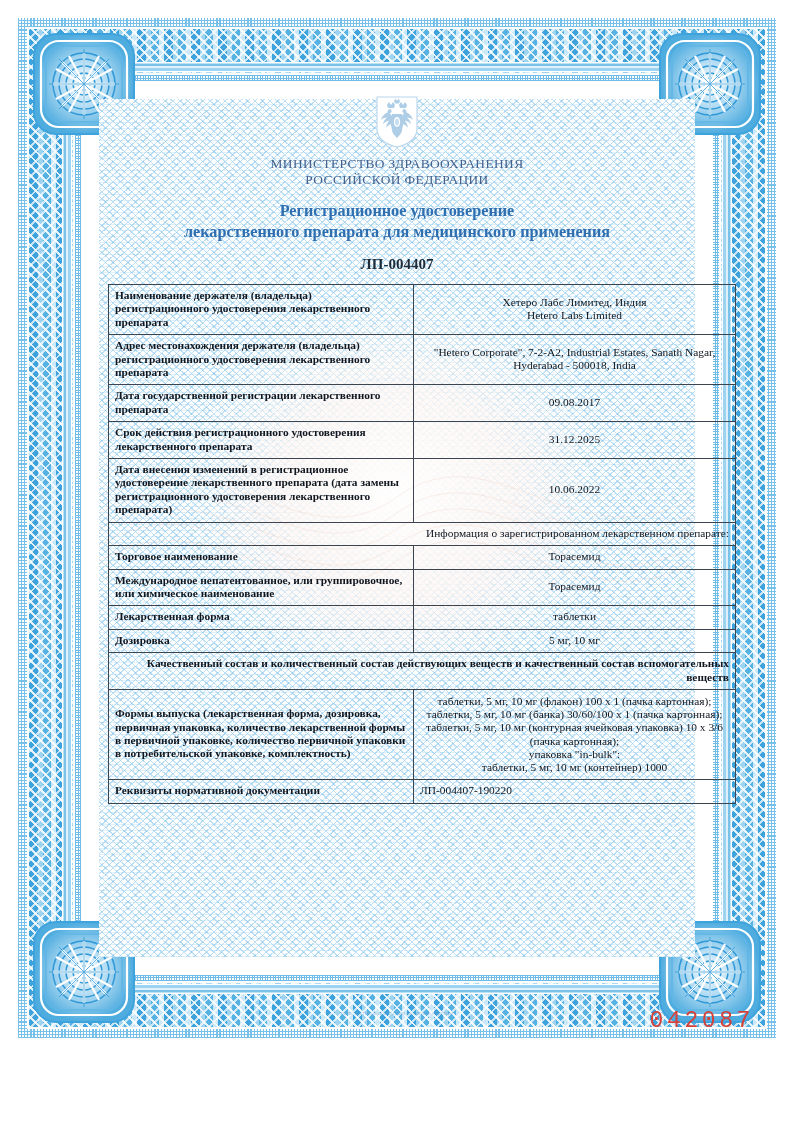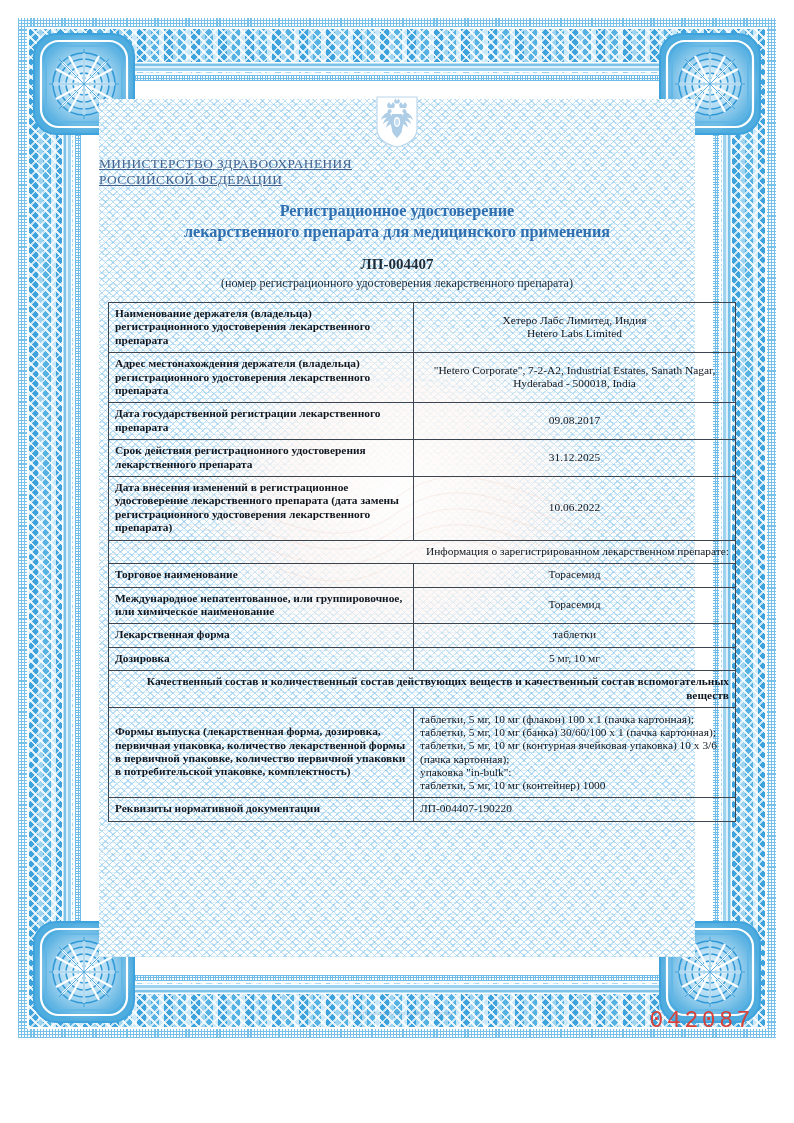--- a/index.html
+++ b/index.html
@@ -128,26 +128,26 @@
     height: 880px;
   }
 
   .emblem-wrap {
     display: flex;
     justify-content: center;
     margin-top: 4px;
   }
 
   .ministry {
+    text-align: center;
     font-size: 13.4px;
     line-height: 15.5px;
     color: #44618c;
     letter-spacing: .4px;
     margin-top: 8px;
-    text-decoration: underline;
   }
 
   .doc-title {
     text-align: center;
     font-weight: bold;
     font-size: 16.2px;
     line-height: 21px;
     color: #2f6fb0;
     margin-top: 14px;
   }
@@ -202,21 +202,21 @@
   }
   td.full.bold-left {
     text-align: right;
     font-weight: bold;
   }
   td.full.plain-left {
     text-align: left;
     font-weight: normal;
   }
   td.val.pack {
-    text-align: left;
+    text-align: center;
     line-height: 13.2px;
     padding-top: 5px;
     padding-bottom: 5px;
   }
 
   
   .serial {
     position: absolute;
     right: 22px;
     bottom: 4px;
@@ -440,21 +440,20 @@
       <div>МИНИСТЕРСТВО ЗДРАВООХРАНЕНИЯ</div>
       <div>РОССИЙСКОЙ ФЕДЕРАЦИИ</div>
     </div>
 
     <div class="doc-title">
       <div>Регистрационное удостоверение</div>
       <div>лекарственного препарата для медицинского применения</div>
     </div>
 
     <div class="doc-number">ЛП-004407</div>
-    <div class="doc-number-caption">(номер регистрационного удостоверения лекарственного препарата)</div>
 
     <table class="cert-table">
       <tbody>
           <tr>
             <td class="lbl">Наименование держателя (владельца) регистрационного удостоверения лекарственного препарата</td>
             <td class="val">Хетеро Лабс Лимитед, Индия<br>Hetero Labs Limited</td>
           </tr>
           <tr>
             <td class="lbl">Адрес местонахождения держателя (владельца) регистрационного удостоверения лекарственного препарата</td>
             <td class="val">"Hetero Corporate", 7-2-A2, Industrial Estates, Sanath Nagar, Hyderabad - 500018, India</td>

